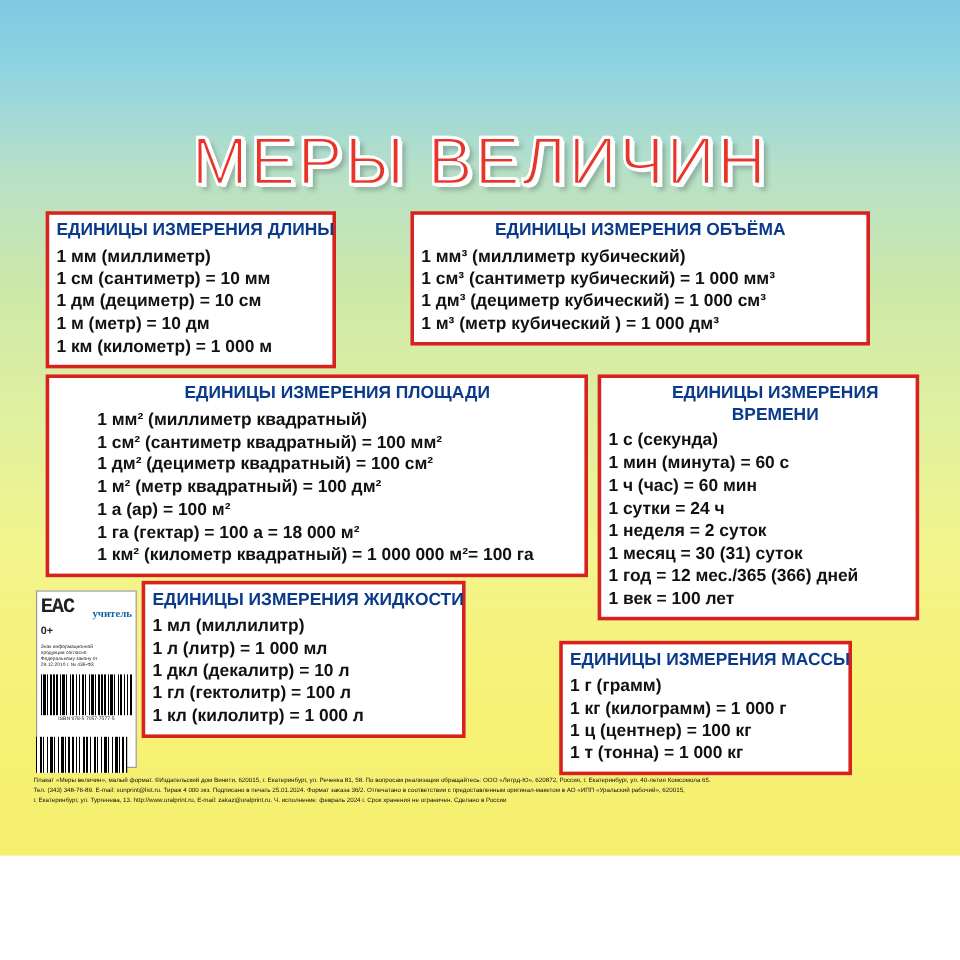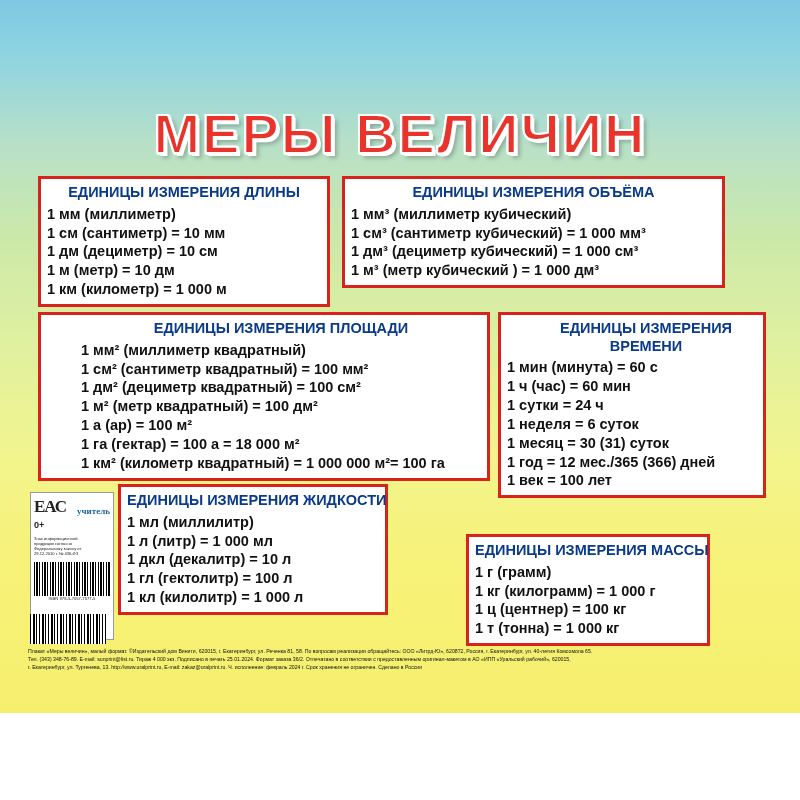--- a/index.html
+++ b/index.html
@@ -25,21 +25,21 @@
         #dff0a0 48%,
         #f2f58d 64%,
         #f7f279 78%,
         #f6ef6e 100%);
     box-sizing: border-box;
     overflow: hidden;
   }
   #title {
     text-align: center;
     font-size: 56px;
-    font-weight: bold;
+    font-weight: normal;
     letter-spacing: 2px;
     color: #e8342a;
     -webkit-text-stroke: 2px #ffffff;
     text-shadow:
        3px 3px 0 #ffffff,
       -1px -1px 0 #ffffff,
        2px 0 0 #ffffff,
        0 2px 0 #ffffff,
        5px 5px 4px rgba(0,0,0,0.25);
     padding-top: 106px;
@@ -71,21 +71,21 @@
   }
   .box li {
     font-size: 14.5px;
     font-weight: bold;
     color: #111111;
     line-height: 1.30;
     white-space: nowrap;
   }
 
   
-  #box-length   { left: 38px;  top: 176px; width: 292px; }
+  #box-length   { left: 38px;  top: 176px; width: 242px; }
   #box-volume   { left: 342px; top: 176px; width: 383px; }
   #box-area     { left: 38px;  top: 312px; width: 452px; padding-left: 40px; }
   #box-time     { left: 498px; top: 312px; width: 268px; }
   #box-liquid   { left: 118px; top: 484px; width: 270px; }
   #box-mass     { left: 466px; top: 534px; width: 244px; }
 
   
   #cert {
     position: absolute;
     left: 30px;
@@ -97,21 +97,21 @@
     box-sizing: border-box;
     padding: 3px;
     font-size: 4px;
     color: #222;
     line-height: 1.25;
   }
   #cert .eac {
     font-size: 17px;
     font-weight: bold;
     letter-spacing: -1px;
-    font-family: Liberation Serif, serif;
+    font-family: Liberation Mono, monospace;
   }
   #cert .eacrow { display:flex; align-items:flex-end; justify-content:space-between; }
   #cert .logo {
     font-size: 9px; font-weight: bold; color:#1763a8;
     font-family:"Liberation Serif", serif;
   }
   #cert .age { font-size: 9px; font-weight: bold; margin: 3px 0 4px 0; }
   #cert .small { font-size: 4.1px; display:block; }
   #cert .barcode {
     margin-top: 6px;
@@ -182,24 +182,25 @@
       <li>1 м² (метр квадратный) =  100 дм²</li>
       <li>1 а (ар) = 100 м²</li>
       <li>1 га (гектар) = 100 а = 18 000 м²</li>
       <li>1 км² (километр квадратный) = 1 000 000 м²= 100 га</li>
     </ul>
   </div>
 
   <div class="box" id="box-time">
     <div class="hdr wrap">ЕДИНИЦЫ ИЗМЕРЕНИЯ ВРЕМЕНИ</div>
     <ul>
+      <li>1 с (секунда)</li>
       <li>1 мин (минута) =  60 с</li>
       <li>1 ч (час) = 60 мин</li>
       <li>1 сутки = 24 ч</li>
-      <li>1 неделя = 6  суток</li>
+      <li>1 неделя = 2  суток</li>
       <li>1 месяц = 30 (31) суток</li>
       <li>1 год = 12 мес./365 (366) дней</li>
       <li>1 век = 100 лет</li>
     </ul>
   </div>
 
   <div class="box" id="box-liquid">
     <div class="hdr">ЕДИНИЦЫ ИЗМЕРЕНИЯ ЖИДКОСТИ</div>
     <ul>
       <li>1 мл (миллилитр)</li>

